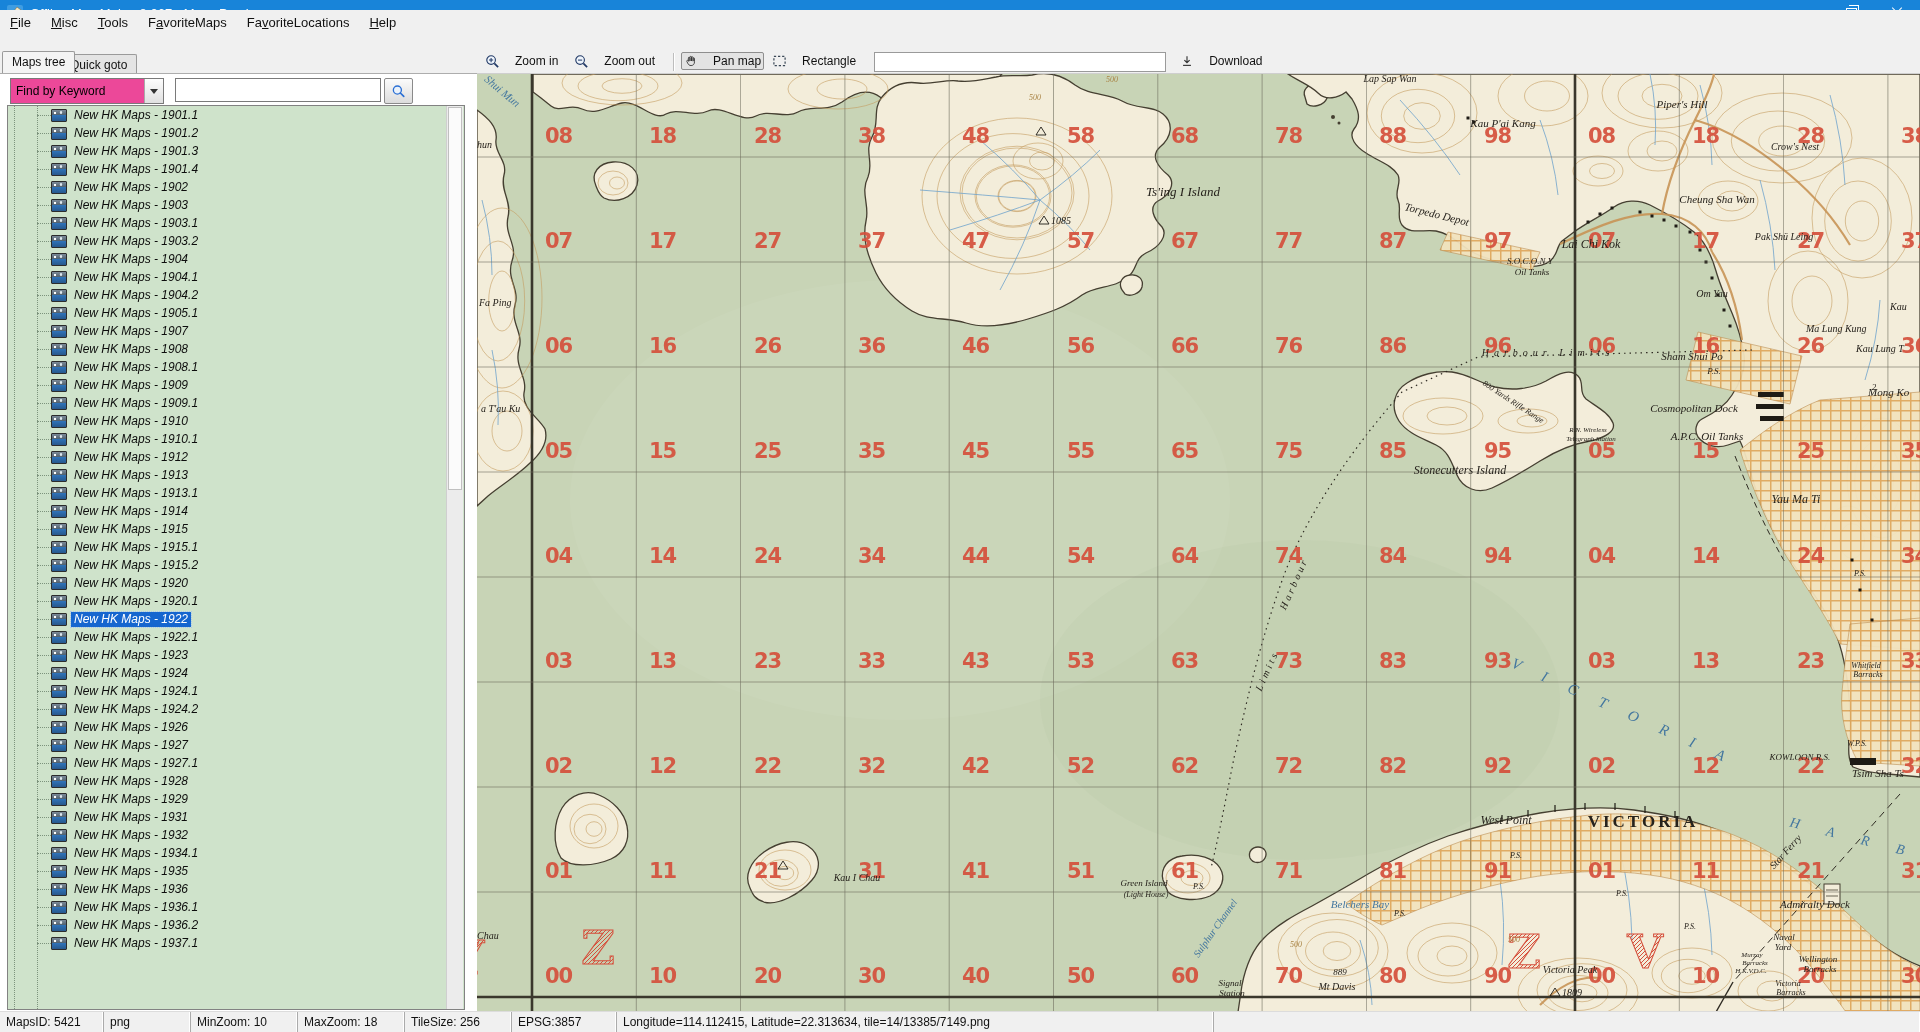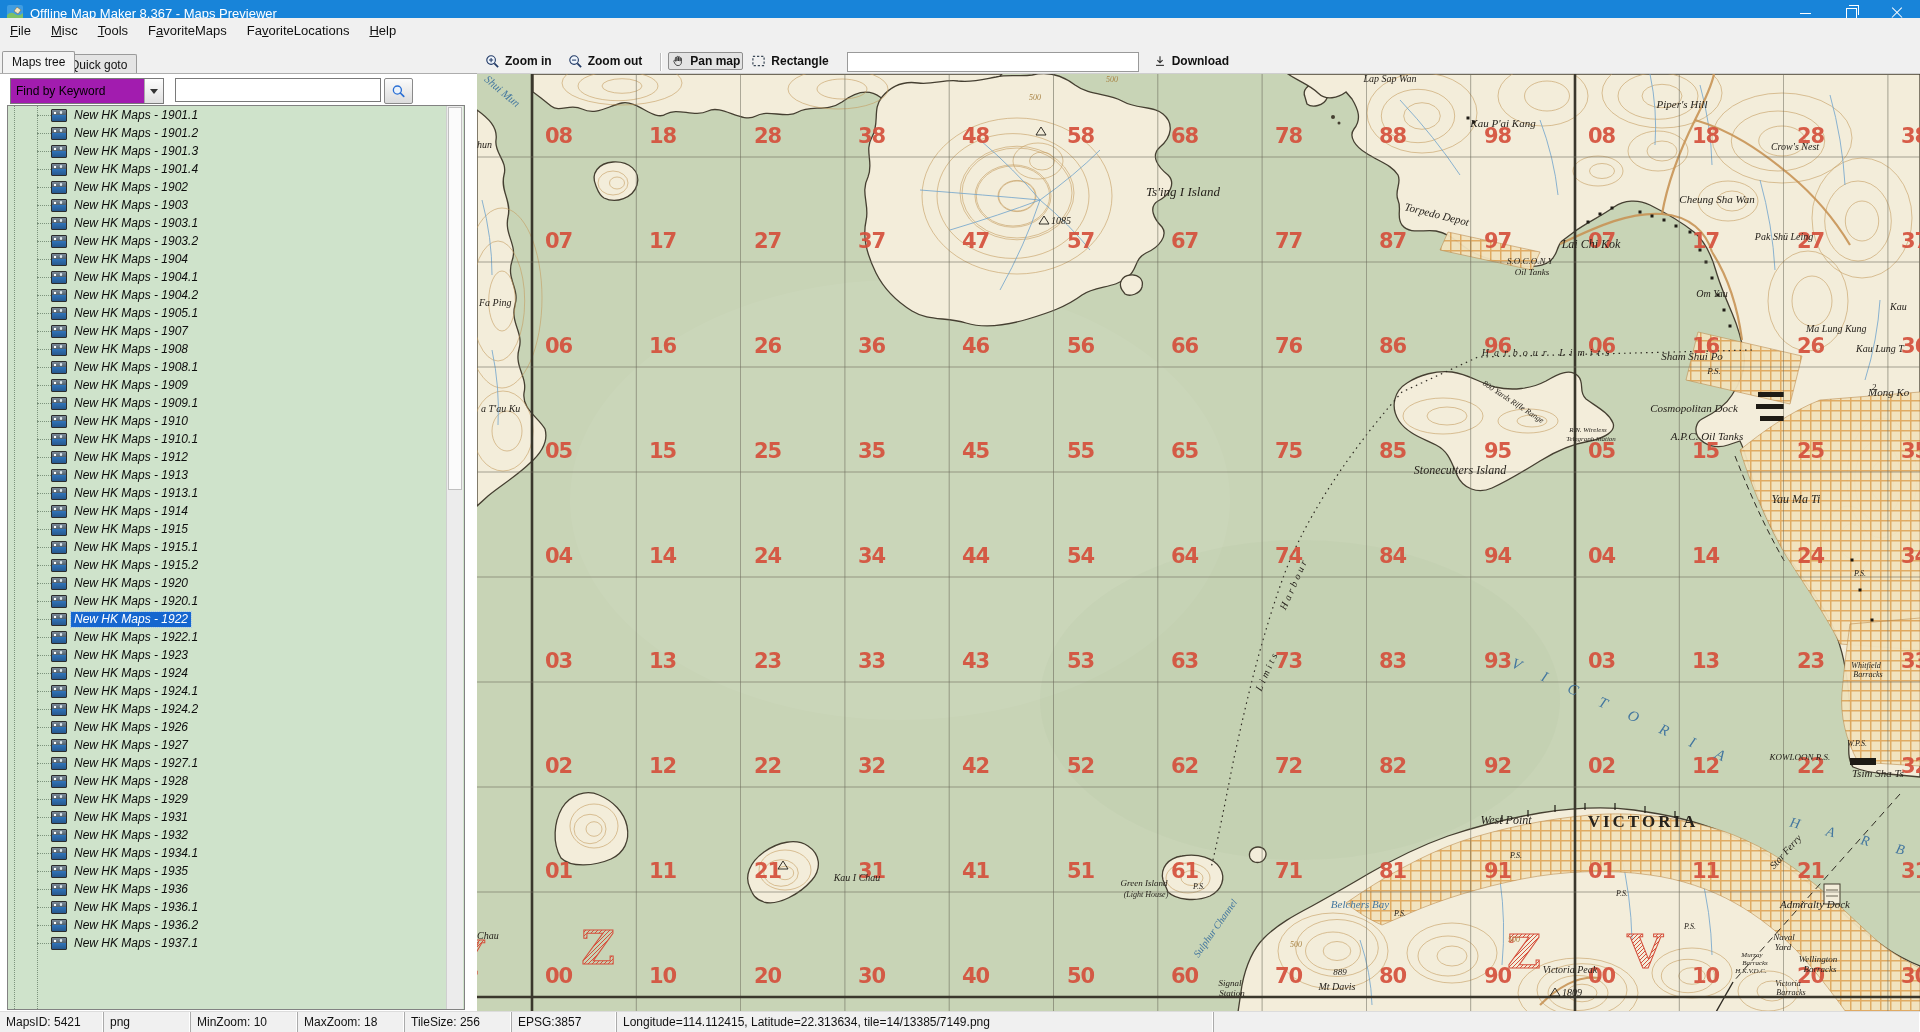--- a/index.html
+++ b/index.html
@@ -11,36 +11,36 @@
   #wtitle{color:#fff;font-size:13px;}
   #wcontrols{position:absolute;right:0;top:0;height:26px;display:flex;}
   .wbtn{width:46px;height:26px;display:flex;align-items:center;justify-content:center;}
   .g-min{width:11px;height:1px;background:#fff;display:block;}
   .g-res{width:9px;height:9px;border:1px solid #fff;position:relative;background:#1884d9;display:block;}
   .g-res:before{content:"";position:absolute;left:2px;top:-4px;width:9px;height:9px;border:1px solid #fff;border-bottom:none;border-left:none;}
   .g-clo{position:relative;width:12px;height:12px;display:block;}
   .g-clo:before,.g-clo:after{content:"";position:absolute;left:-1px;top:5px;width:14px;height:1.4px;background:#fff;}
   .g-clo:before{transform:rotate(45deg);} .g-clo:after{transform:rotate(-45deg);}
   
-  #menubar{position:absolute;left:0;top:18px;width:100%;height:24px;background:#f0f0f0;display:flex;align-items:center;font-size:13px;color:#111;text-align:center;}
+  #menubar{position:absolute;left:0;top:10px;width:100%;height:24px;background:#f0f0f0;display:flex;align-items:center;font-size:13px;color:#111;text-align:center;}
   .menu-item{padding:3px 10px;}
   
   #tabband{position:absolute;left:0;top:50px;width:477px;height:23px;background:#f0f0f0;border-bottom:1px solid #adadad;}
   .tab{position:absolute;bottom:0;font-size:12px;color:#111;padding:3px 9px 4px 9px;border:1px solid #9a9a9a;border-bottom:none;background:#e4e4e4;border-radius:2px 2px 0 0;}
   .tab.active{background:#f4f4f4;left:2px;top:1px;z-index:2;}
   .tab.idle{left:60px;top:4px;font-size:12px;}
   #toolbar{position:absolute;left:477px;top:50px;right:0;height:23px;background:#f0f0f0;border-bottom:1px solid #cfcfcf;display:flex;align-items:center;font-size:12px;color:#111;}
-  .tbtn{display:flex;align-items:center;gap:5px;padding:2px 8px;margin-top:-1px;font-weight:bold;}
+  .tbtn{display:flex;align-items:center;gap:15px;padding:2px 8px;margin-top:-1px;}
   .tbtn svg{display:block;}
   .tbtn.pressed{background:#e3e3e3;border:1px solid #8e8e8e;border-radius:2px;padding:1px 2px;}
   .tsep{width:1px;height:18px;background:#bdbdbd;border-right:1px solid #fff;margin:0 6px 0 10px;}
   #tb-input{width:284px;height:18px;border:1px solid #9a9a9a;background:#fff;margin:0 6px 0 10px;font-size:12px;padding:0 3px;}
   
   #panelbody{position:absolute;left:0;top:74px;width:477px;bottom:20px;background:#fff;}
-  #combo{position:absolute;left:10px;top:4px;width:152px;height:24px;border:1px solid #7a7a7a;background:#a21caf;font-size:12px;display:flex;align-items:center;}
+  #combo{position:absolute;left:10px;top:4px;width:152px;height:24px;border:1px solid #7a7a7a;background:#ec4899;font-size:12px;display:flex;align-items:center;}
   #combo .cval{flex:1;padding-left:5px;}
   #combo .carrow{width:18px;height:100%;background:linear-gradient(#fdfdfd,#e0e0e0);border-left:1px solid #aaa;display:flex;align-items:center;justify-content:center;}
   .arr-dn{width:0;height:0;border-left:4px solid transparent;border-right:4px solid transparent;border-top:5px solid #333;}
   #searchbox{position:absolute;left:175px;top:4px;width:198px;height:22px;border:1px solid #7a7a7a;background:#fff;font-size:12px;padding:0 3px;}
   #searchbtn{position:absolute;left:384px;top:4px;width:27px;height:24px;border:1px solid #8a8a8a;background:linear-gradient(#fbfbfb,#dcdcdc);display:flex;align-items:center;justify-content:center;border-radius:2px;}
   #treebox{position:absolute;left:7px;top:31px;width:456px;height:903px;background:#cfe3cb;border:1px solid #828282;overflow:hidden;}
   .guide{position:absolute;top:0;bottom:0;width:0;border-left:1px dotted #7d937d;}
   #treescroll{position:absolute;right:1px;top:0;bottom:0;width:16px;background:#ececec;border-left:1px solid #cfcfcf;}
   #treethumb{position:absolute;left:1px;right:1px;top:1px;height:381px;background:#fbfbfb;border:1px solid #c0c0c0;}
   .trow{height:18px;display:flex;align-items:center;font-size:12px;color:#0d0d0d;white-space:nowrap;}

